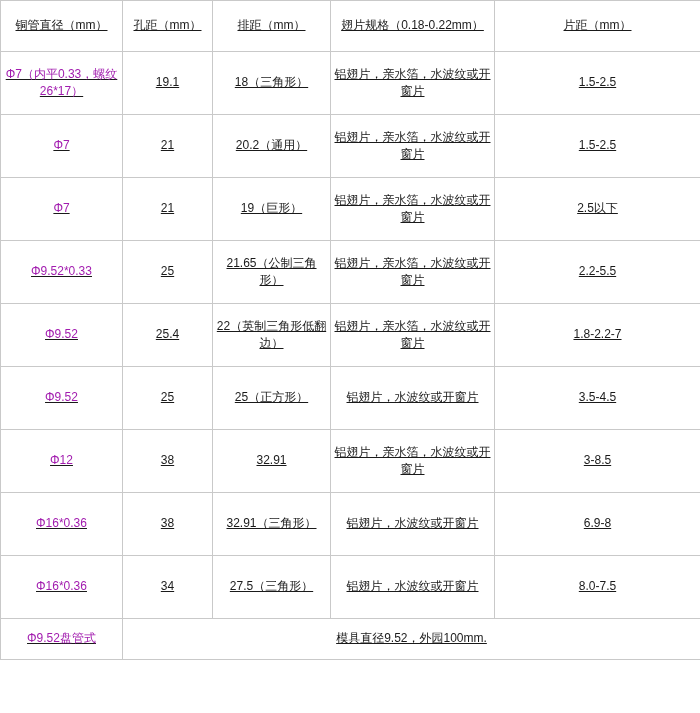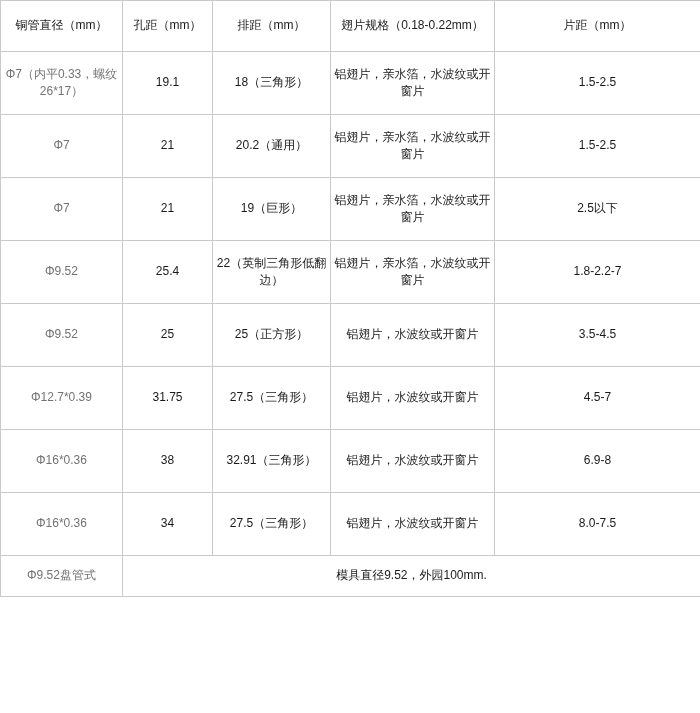--- a/index.html
+++ b/index.html
@@ -12,20 +12,21 @@
     height: 713px;
     font-family: "Liberation Sans", "DejaVu Sans", sans-serif;
     color: #1a1a1a;
     overflow: hidden;
   }
   .sheet {
     width: 700px;
     height: 713px;
     position: relative;
     box-sizing: border-box;
+    text-decoration: underline;
   }
   table.spec {
     border-collapse: collapse;
     width: 700px;
     table-layout: fixed;
   }
   table.spec td, table.spec th {
     border: 1px solid #c9c9c9;
     text-align: center;
     vertical-align: middle;
@@ -43,21 +44,21 @@
   table.spec tbody td {
     height: 54px;
   }
   .col-dia { width: 122px; }
   .col-hole { width: 90px; }
   .col-row { width: 118px; }
   .col-fin { width: 164px; }
   .col-pitch { width: 206px; }
 
   .red {
-    color: #737373;
+    color: #a21caf;
     font-size: 12.5px;
   }
   .red.small {
     font-size: 12px;
   }
   .merged-note {
     text-align: left;
     padding-left: 36px;
     font-size: 12px;
   }
@@ -100,39 +101,46 @@
         <td>1.5-2.5</td>
       </tr>
       <tr>
         <td class="red">Φ7</td>
         <td>21</td>
         <td>19（巨形）</td>
         <td>铝翅片，亲水箔，水波纹或开窗片</td>
         <td>2.5以下</td>
       </tr>
       <tr>
+        <td class="red">Φ9.52*0.33</td>
+        <td>25</td>
+        <td>21.65（公制三角形）</td>
+        <td>铝翅片，亲水箔，水波纹或开窗片</td>
+        <td>2.2-5.5</td>
+      </tr>
+      <tr>
         <td class="red">Φ9.52</td>
         <td>25.4</td>
         <td>22（英制三角形低翻边）</td>
         <td>铝翅片，亲水箔，水波纹或开窗片</td>
         <td>1.8-2.2-7</td>
       </tr>
       <tr>
         <td class="red">Φ9.52</td>
         <td>25</td>
         <td>25（正方形）</td>
         <td>铝翅片，水波纹或开窗片</td>
         <td>3.5-4.5</td>
       </tr>
       <tr>
-        <td class="red">Φ12.7*0.39</td>
-        <td>31.75</td>
-        <td>27.5（三角形）</td>
-        <td>铝翅片，水波纹或开窗片</td>
-        <td>4.5-7</td>
+        <td class="red">Φ12</td>
+        <td>38</td>
+        <td>32.91</td>
+        <td>铝翅片，亲水箔，水波纹或开窗片</td>
+        <td>3-8.5</td>
       </tr>
       <tr>
         <td class="red">Φ16*0.36</td>
         <td>38</td>
         <td>32.91（三角形）</td>
         <td>铝翅片，水波纹或开窗片</td>
         <td>6.9-8</td>
       </tr>
       <tr>
         <td class="red">Φ16*0.36</td>

